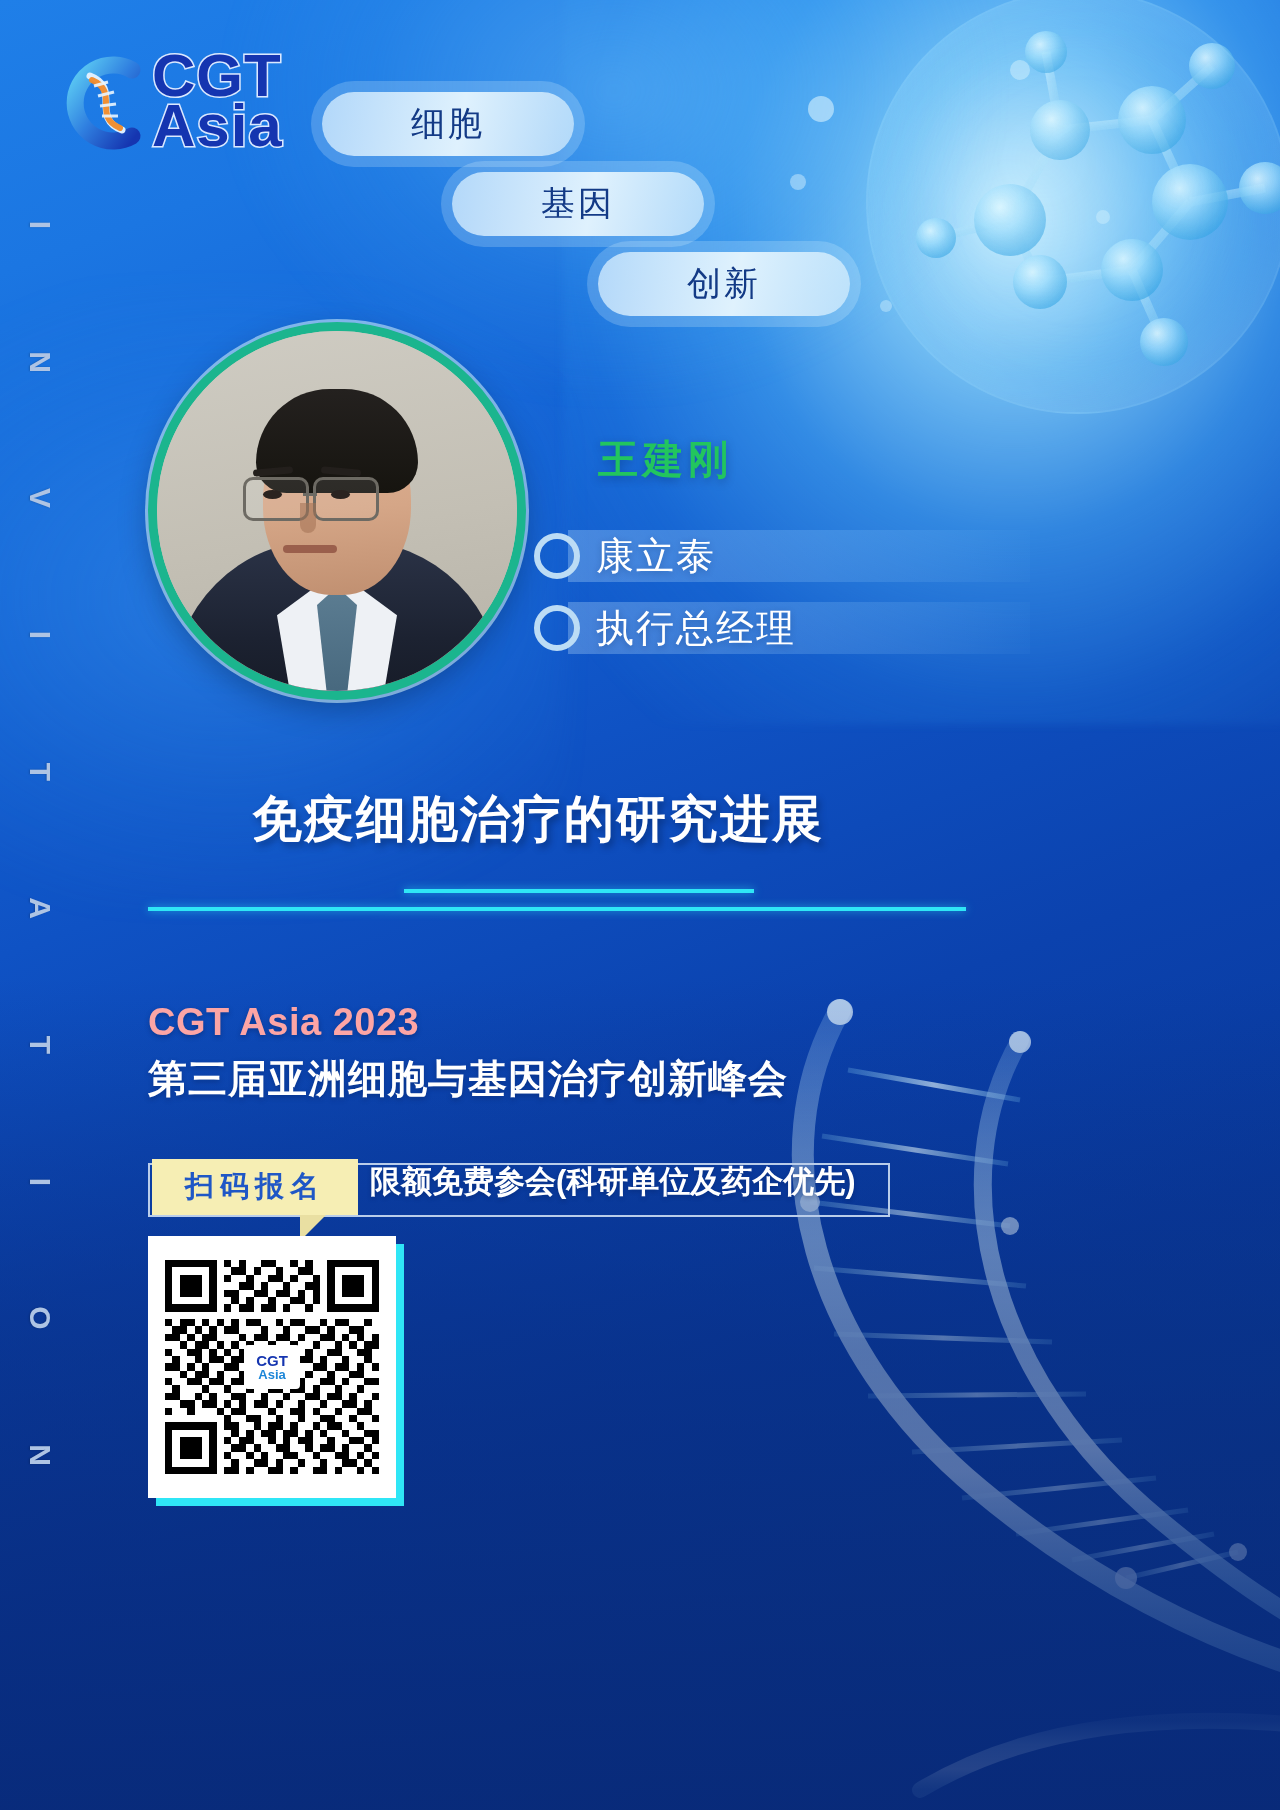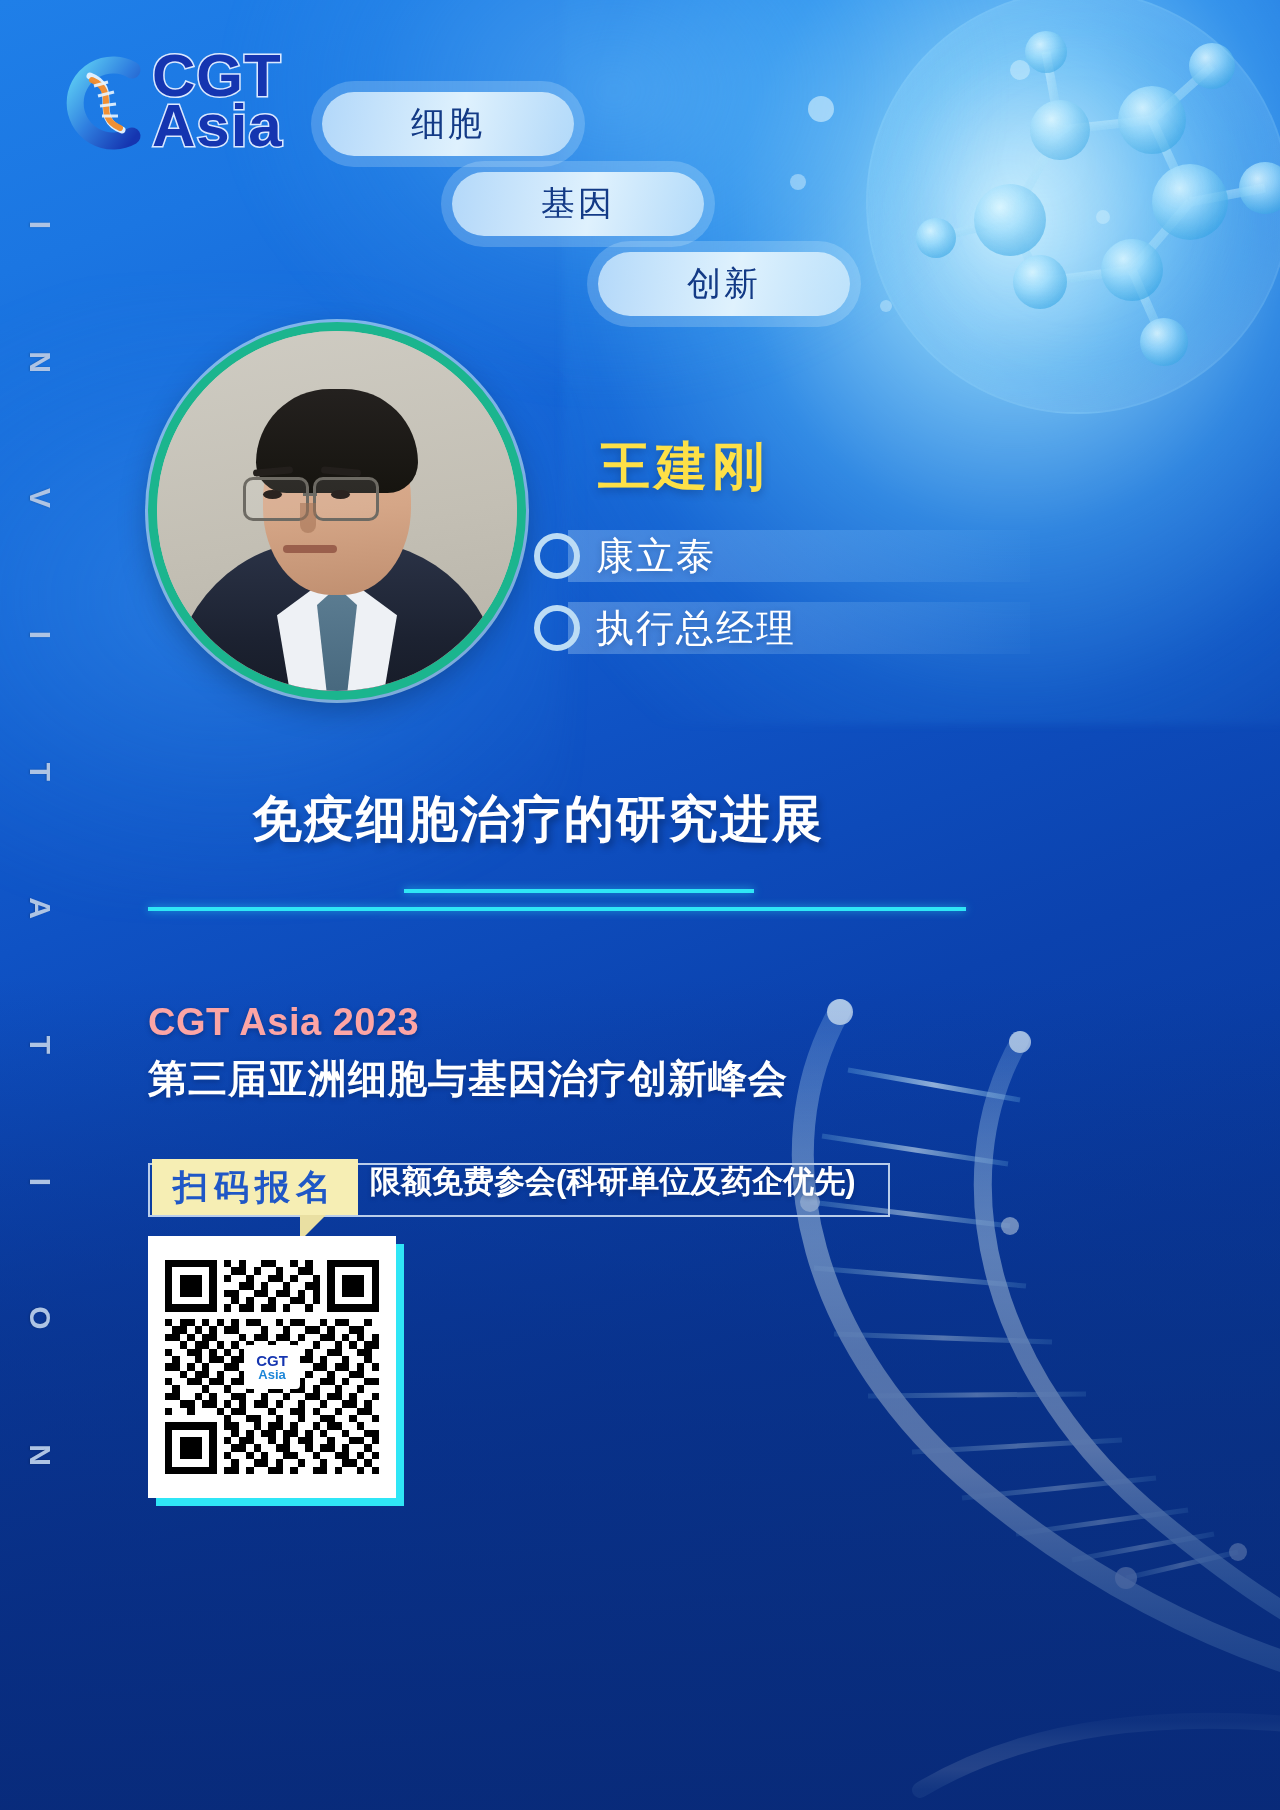--- a/index.html
+++ b/index.html
@@ -142,21 +142,21 @@
   .ph-eye{position:absolute;top:159px;width:19px;height:9px;border-radius:50%;background:#2a2320;}
   .ph-eye.l{left:106px;} .ph-eye.r{left:174px;}
   .ph-brow{position:absolute;top:137px;width:40px;height:7px;border-radius:5px;background:#231f1c;}
   .ph-brow.l{left:96px;transform:rotate(-5deg);} .ph-brow.r{left:164px;transform:rotate(5deg);}
   .ph-nose{position:absolute;left:143px;top:172px;width:16px;height:30px;border-radius:0 0 10px 10px;background:rgba(163,113,83,.55);}
   .ph-mouth{position:absolute;left:126px;top:214px;width:54px;height:8px;border-radius:6px;background:#9a5f4c;}
 
   
   .sp-name{
     position:absolute;left:598px;top:432px;
-    color:#fde047;font-size:52px;font-weight:800;letter-spacing:5px;
+    color:#22c55e;font-size:40px;font-weight:800;letter-spacing:5px;
     text-shadow:0 3px 8px rgba(4,30,80,.35);
   }
   .sp-row{position:absolute;display:flex;align-items:center;height:56px;}
   .sp-row-1{left:534px;top:528px;width:496px;}
   .sp-row-2{left:534px;top:600px;width:496px;}
   .sp-bar{
     position:absolute;left:34px;top:2px;height:52px;width:462px;
     background:linear-gradient(90deg, rgba(195,228,255,.30) 0%, rgba(165,215,255,.20) 55%, rgba(150,210,255,.03) 100%);
   }
   .sp-ring{
@@ -197,21 +197,21 @@
   }
 
   
   .reg{position:absolute;left:148px;top:1163px;width:742px;height:54px;}
   .reg-box{
     position:absolute;inset:0;border:2px solid #b9cdea;box-sizing:border-box;
   }
   .reg-badge{
     position:absolute;left:4px;top:-4px;width:206px;height:56px;
     background:#f6eeb4;display:flex;align-items:center;justify-content:center;
-    color:#1f57c6;font-size:35px;font-weight:800;letter-spacing:6px;
+    color:#1f57c6;font-size:29px;font-weight:800;letter-spacing:6px;
   }
   .reg-tail{
     position:absolute;left:152px;top:52px;width:0;height:0;
     border-left:26px solid #e9dfa2;border-bottom:26px solid transparent;
   }
   .reg-note{
     position:absolute;left:222px;top:0;height:38px;display:flex;align-items:center;
     color:#fff;font-size:31px;font-weight:800;letter-spacing:0;
     text-shadow:0 2px 4px rgba(3,24,70,.3);
   }

